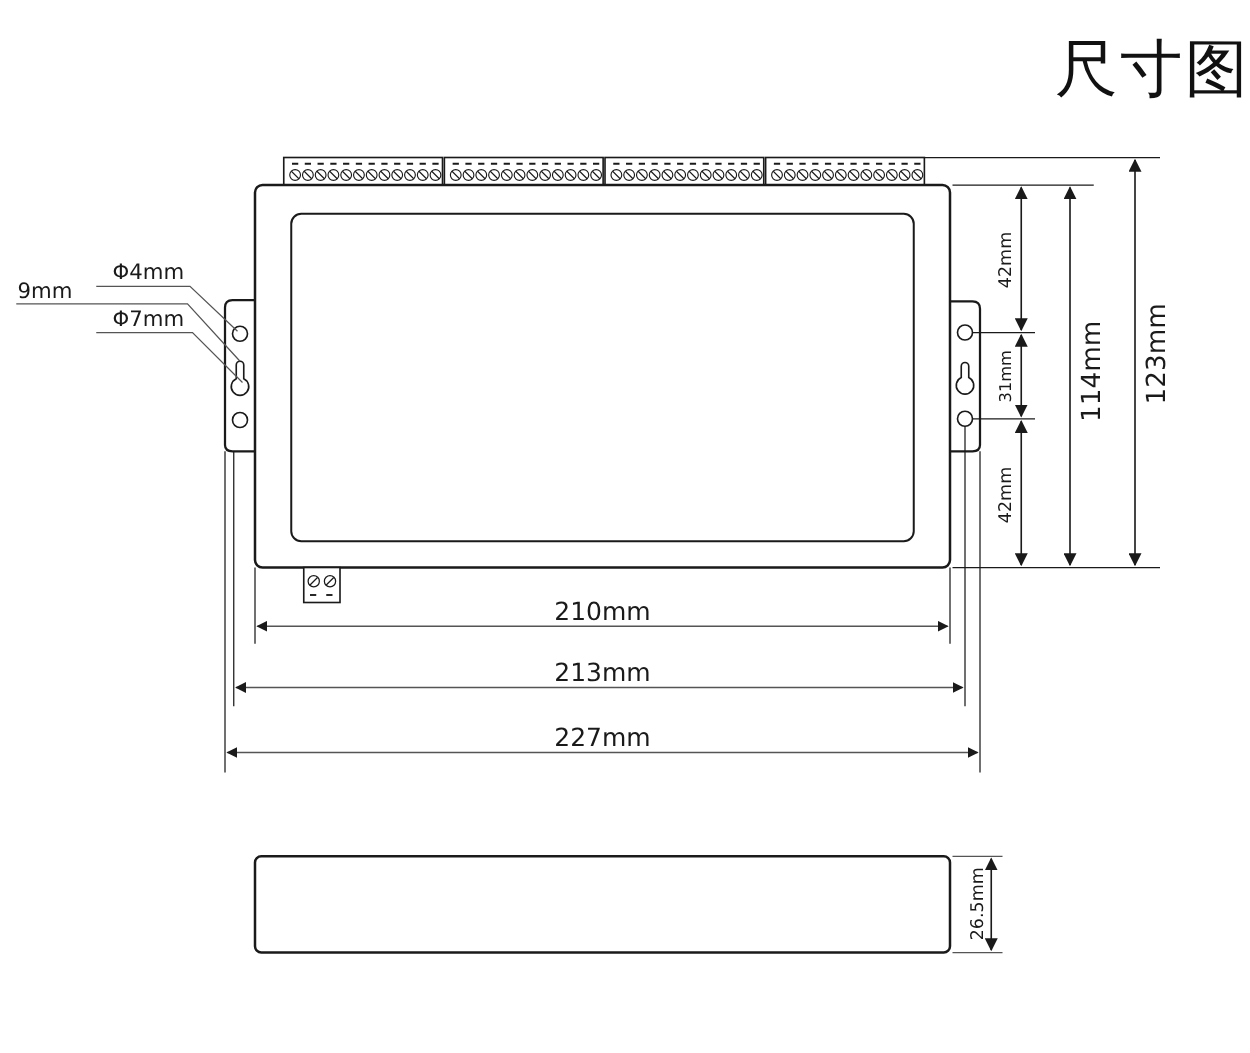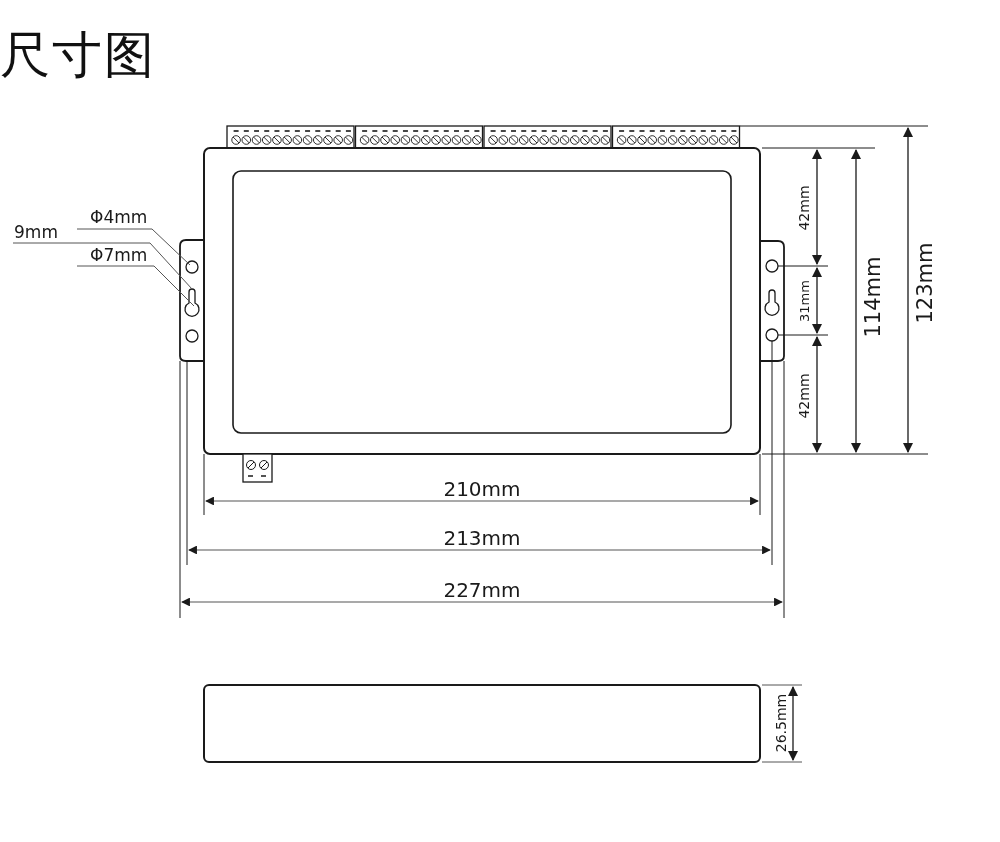--- a/index.html
+++ b/index.html
@@ -1,17 +1,17 @@
 <!DOCTYPE html>
 <html><head>
 <meta charset="utf-8">
 <style>
   html, body { margin:0; padding:0; background:#ffffff; }
   body { width:1000px; height:842px; position:relative; overflow:hidden; font-family:"DejaVu Sans", sans-serif; }
-  #title { position:absolute; left:0; top:22px; width:1000px; text-align:left; font-size:50px; font-weight:500; color:#111; letter-spacing:2px; }
+  #title { position:absolute; left:0; top:22px; width:1000px; text-align:right; font-size:50px; font-weight:500; color:#111; letter-spacing:2px; }
   svg { position:absolute; left:0; top:0; }
   .lbl { font-family:"DejaVu Sans", sans-serif; fill:#1a1a1a; }
 </style>
 </head>
 <body>
 
 <div id="title">尺寸图</div>
 
 <svg width="1000" height="842" viewBox="0 0 1000 842">
   <defs>

